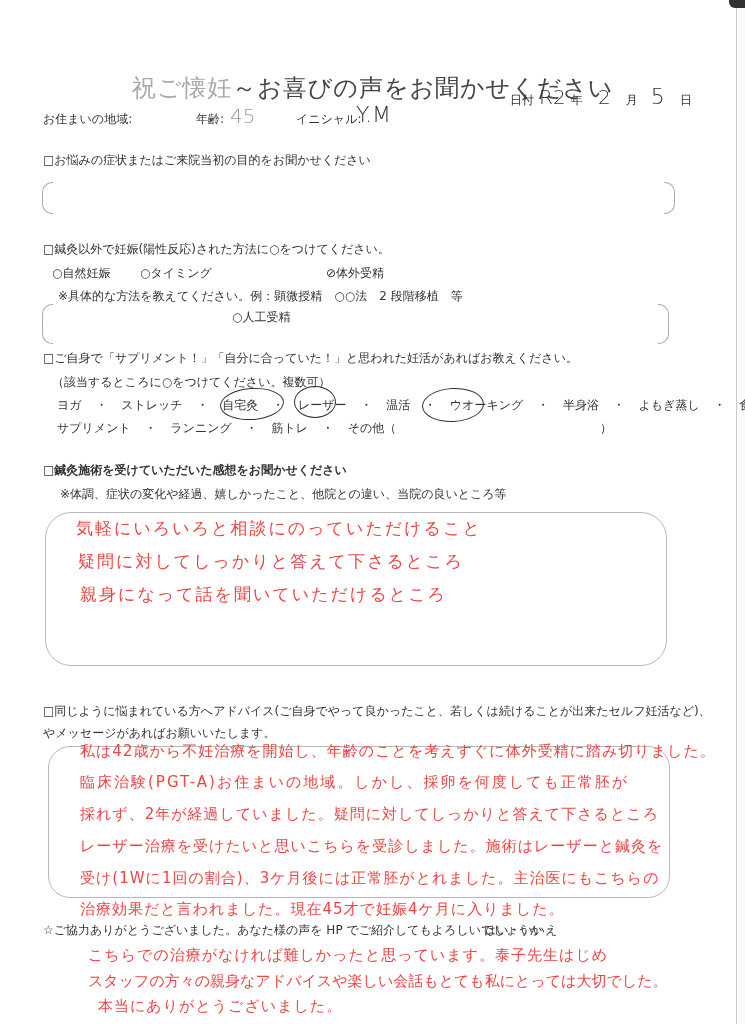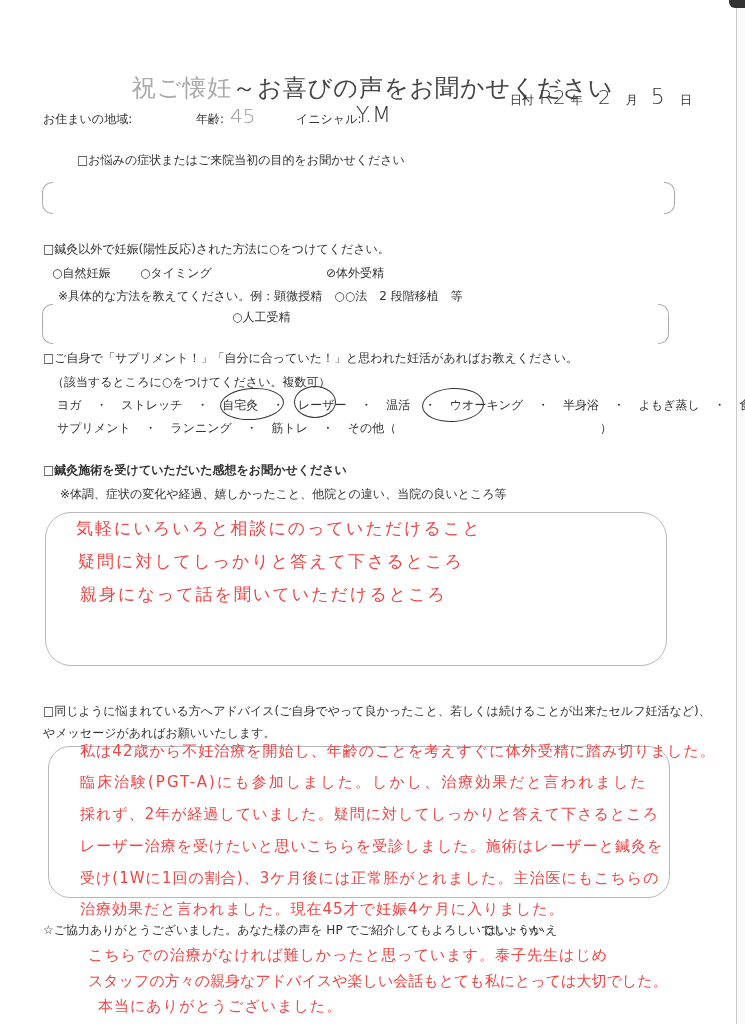--- a/index.html
+++ b/index.html
@@ -52,21 +52,21 @@
   <span class="label" style="margin-left:10px;">日</span>
 </div>
 
 <div class="abs label" style="left:43px; top:111px;">お住まいの地域:</div>
 <div class="abs" style="left:130px; top:108px; width:60px; height:18px;"></div>
 <div class="abs label" style="left:196px; top:111px;">年齢:</div>
 <div class="abs hw hw-gray" style="left:230px; top:104px; font-size:20px;">45</div>
 <div class="abs label" style="left:296px; top:111px;">イニシャル:</div>
 <div class="abs hw" style="left:356px; top:102px; font-size:22px;">Y.M</div>
 
-<div class="abs label" style="left:43px; top:152px;margin-left:34px;">□お悩みの症状またはご来院当初の目的をお聞かせください</div>
+<div class="abs label" style="left:43px; top:152px;">□お悩みの症状またはご来院当初の目的をお聞かせください</div>
 <div class="box-bracket-l" style="left:42px; top:182px; height:30px;"></div>
 <div class="box-bracket-r" style="left:664px; top:182px; height:30px;"></div>
 <div class="abs" style="left:55px; top:182px; width:605px; height:30px;"></div>
 
 <div class="abs label" style="left:43px; top:241px;">□鍼灸以外で妊娠(陽性反応)された方法に○をつけてください。</div>
 <div class="abs label" style="left:52px; top:265px;">○自然妊娠</div>
 <div class="abs label" style="left:140px; top:265px;">○タイミング</div>
 <div class="abs label" style="left:232px; top:265px;margin-top:44px;">○人工受精</div>
 <div class="abs label" style="left:326px; top:265px;">⊘体外受精</div>
 <div class="abs label" style="left:58px; top:288px;">※具体的な方法を教えてください。例：顕微授精　○○法　2 段階移植　等</div>
@@ -116,21 +116,21 @@
 <div class="abs label" style="left:60px; top:486px;">※体調、症状の変化や経過、嬉しかったこと、他院との違い、当院の良いところ等</div>
 <div class="roundbox" style="left:45px; top:512px; width:620px; height:152px;"></div>
 <div class="handline" style="left:76px; top:517px;">気軽にいろいろと相談にのっていただけること</div>
 <div class="handline" style="left:78px; top:550px;">疑問に対してしっかりと答えて下さるところ</div>
 <div class="handline" style="left:80px; top:583px;">親身になって話を聞いていただけるところ</div>
 
 <div class="abs label" style="left:43px; top:703px;">□同じように悩まれている方へアドバイス(ご自身でやって良かったこと、若しくは続けることが出来たセルフ妊活など)、</div>
 <div class="abs label" style="left:43px; top:725px;">やメッセージがあればお願いいたします。</div>
 <div class="roundbox" style="left:48px; top:746px; width:620px; height:150px; border-radius:22px;"></div>
 <div class="handline" style="left:80px; top:742px; font-size:15px; letter-spacing:1px;">私は42歳から不妊治療を開始し、年齢のことを考えすぐに体外受精に踏み切りました。</div>
-<div class="handline" style="left:80px; top:773px; font-size:15px; letter-spacing:2px;">臨床治験(PGT-A)にも参加しました。しかし、治療効果だと言われました</div>
+<div class="handline" style="left:80px; top:773px; font-size:15px; letter-spacing:2px;">臨床治験(PGT-A)お住まいの地域。しかし、採卵を何度しても正常胚が</div>
 <div class="handline" style="left:80px; top:805px; font-size:15px; letter-spacing:1px;">採れず、2年が経過していました。疑問に対してしっかりと答えて下さるところ</div>
 <div class="handline" style="left:80px; top:837px; font-size:15px; letter-spacing:1px;">レーザー治療を受けたいと思いこちらを受診しました。施術はレーザーと鍼灸を</div>
 <div class="handline" style="left:80px; top:869px; font-size:15px; letter-spacing:1px;">受け(1Wに1回の割合)、3ケ月後には正常胚がとれました。主治医にもこちらの</div>
 <div class="handline" style="left:80px; top:900px; font-size:15px; letter-spacing:1px;">治療効果だと言われました。現在45才で妊娠4ケ月に入りました。</div>
 
 <div class="abs label" style="left:43px; top:922px;">☆ご協力ありがとうございました。あなた様の声を HP でご紹介してもよろしいでしょうか</div>
 <div class="abs label" style="left:484px; top:922px;">はい・いいえ</div>
 <div class="handline" style="left:88px; top:946px; font-size:15px; letter-spacing:1px;">こちらでの治療がなければ難しかったと思っています。泰子先生はじめ</div>
 <div class="handline" style="left:88px; top:972px; font-size:15px; letter-spacing:0px;">スタッフの方々の親身なアドバイスや楽しい会話もとても私にとっては大切でした。</div>
 <div class="handline" style="left:98px; top:997px; font-size:15px; letter-spacing:1px;">本当にありがとうございました。</div>

